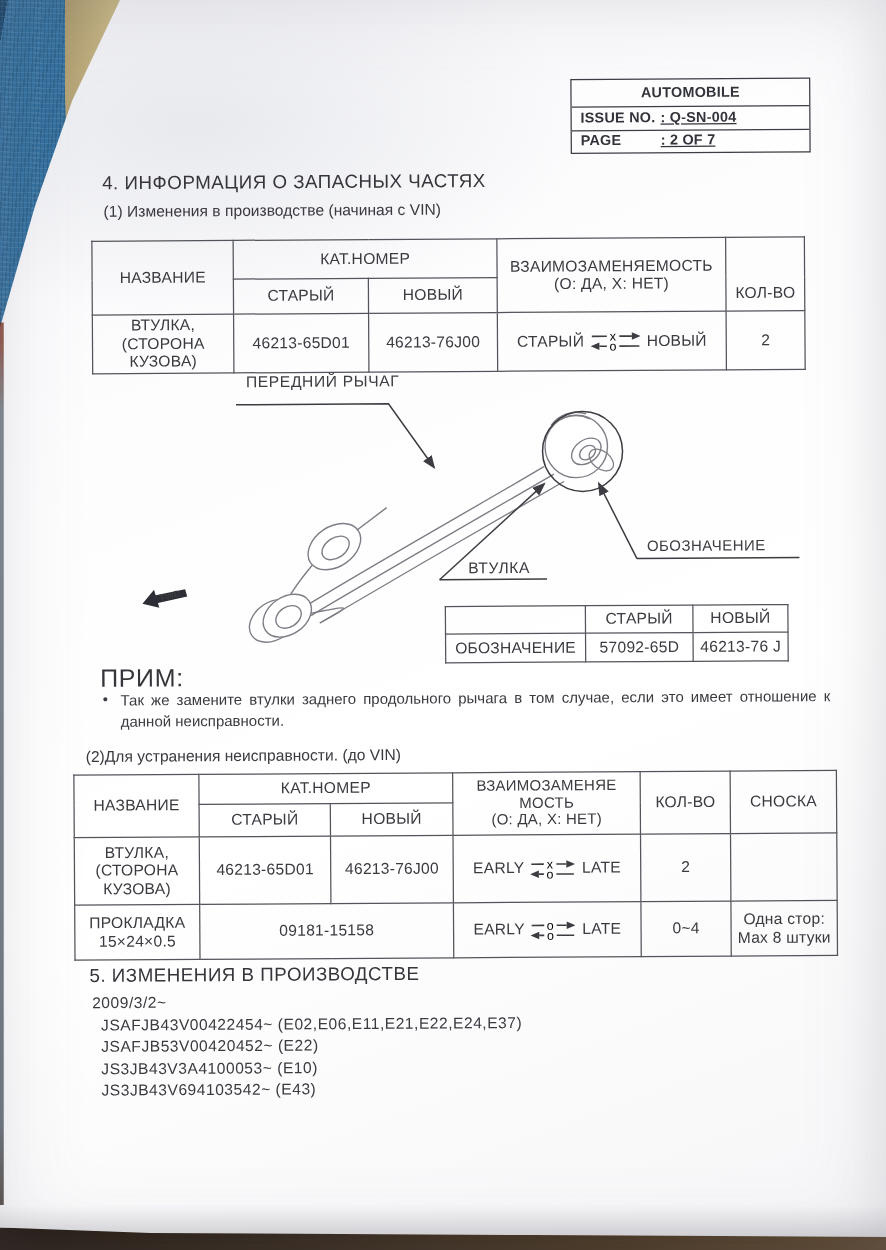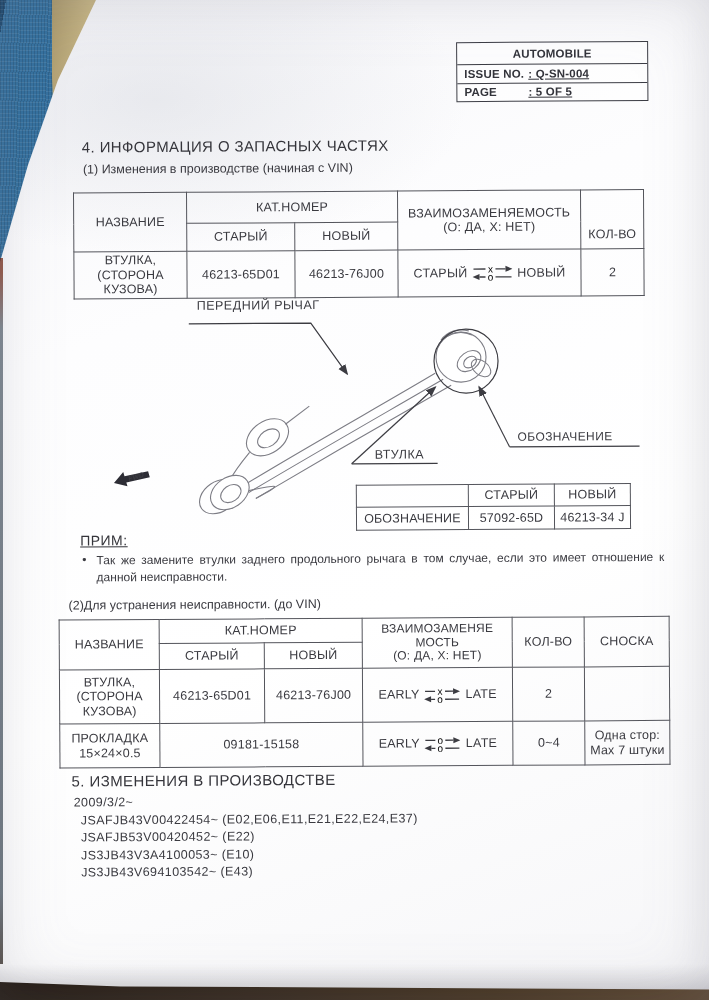--- a/index.html
+++ b/index.html
@@ -44,21 +44,21 @@
     background:linear-gradient(rgba(255,255,255,0),rgba(160,158,165,.35));
   }
   .vignette{
     position:absolute;inset:0;z-index:9;pointer-events:none;
     box-shadow:inset 0 0 70px rgba(110,115,130,.16), inset -6px -10px 34px rgba(130,130,142,.10);
   }
   
   #sheet{position:absolute;inset:0;z-index:5;transform:rotate(-0.35deg);transform-origin:320px 520px;}
   .abs{position:absolute;}
   
-  .hbox{left:459px;top:43px;width:190px;border:1.6px solid #3c3d45;background:rgba(255,255,255,.6);}
+  .hbox{left:459px;top:64px;width:190px;border:1.6px solid #3c3d45;background:rgba(255,255,255,.6);}
   .hrow{display:flex;align-items:center;height:17.5px;border-top:1.4px solid #3c3d45;
         font-size:11.5px;font-weight:bold;letter-spacing:.2px;color:#33343b;}
   .htitle{justify-content:center;height:21px;border-top:none;}
   .hlabel{width:64px;padding-left:7px;flex:none;}
   .hval{flex:1;text-decoration:underline;}
   
   .s-title{font-size:15px;font-weight:500;letter-spacing:.4px;color:#35353b;}
   .s-sub{font-size:12.5px;color:#3a3a40;}
   
   table{border-collapse:collapse;table-layout:fixed;}
@@ -66,21 +66,21 @@
       font-size:12.5px;color:#3a3a40;padding:0;line-height:1.15;letter-spacing:.2px;}
   .t{border:1.6px solid #4a4b52;}
   .ml{white-space:pre-line;text-align:left;padding:2px 0 2px 5px;line-height:1.2;}
   .pn{font-size:13px;letter-spacing:.2px;}
   .ichg-cell{font-weight:bold;font-size:12.5px;}
   .ichg-wrap{display:inline-flex;align-items:center;gap:5px;justify-content:center;}
   .ichg{display:inline-block;vertical-align:middle;}
   .qty{font-size:13px;}
   .small2{font-size:11.5px;line-height:1.25;}
   
-  .note-title{font-size:14px;letter-spacing:.5px;color:#35353b;text-decoration:underline;}
+  .note-title{font-size:20px;letter-spacing:.5px;color:#35353b;}
   .bullet-row{display:flex;gap:10px;font-size:12px;color:#3a3a40;}
   .bullet-dot{flex:none;padding-top:0px;}
   .bullet-text{text-align:justify;line-height:1.45;}
   
   .s5-line{font-size:12.5px;line-height:17.5px;letter-spacing:.4px;color:#3a3a40;}
   .ind{padding-left:7px;}
   
   .diagram text{fill:#3c3c42;}
 </style>
 </head>
@@ -97,21 +97,21 @@
 <div id="sheet">
 
   <div class="abs hbox">
     <div class="hrow htitle">AUTOMOBILE</div>
     <div class="hrow">
       <span class="hlabel">ISSUE NO.</span>
       <span class="hval">: Q-SN-004</span>
     </div>
     <div class="hrow">
       <span class="hlabel">PAGE</span>
-      <span class="hval">: 5 OF 5</span>
+      <span class="hval">: 2 OF 7</span>
     </div>
   </div>
 
   <div class="abs s-title" style="left:84px;top:137px;">4. ИНФОРМАЦИЯ О ЗАПАСНЫХ ЧАСТЯХ</div>
   <div class="abs s-sub" style="left:85px;top:161px;">(1) Изменения в производстве (начиная с VIN)</div>
 
   <table class="abs t" style="left:75px;top:191px;width:570px;">
     <colgroup>
         <col style="width:113px">
         <col style="width:108px">
@@ -217,21 +217,21 @@
       </colgroup>
     <tbody>
         <tr style="height:22px;">
       <td></td>
       <th>СТАРЫЙ</th>
       <th>НОВЫЙ</th>
     </tr>
     <tr style="height:23px;">
       <td>ОБОЗНАЧЕНИЕ</td>
       <td class="pn">57092-65D</td>
-      <td class="pn">46213-34 J</td>
+      <td class="pn">46213-76 J</td>
     </tr>
   </tbody>
     </table>
 
   <div class="abs note-title" style="left:80px;top:531px;">ПРИМ:</div>
   <div class="abs bullet-row" style="left:82px;top:551px;width:582px;">
     <span class="bullet-dot">•</span>
     <span class="bullet-text">Так же замените втулки заднего продольного рычага в том случае, если это имеет отношение к данной неисправности.</span>
   </div>
 
@@ -300,21 +300,21 @@
             <polygon points="7,12 0,15 7,18" fill="#3c3c42"></polygon>
             <line x1="7" y1="15" x2="11" y2="15" stroke="#3c3c42" stroke-width="1.3"></line>
             <line x1="21" y1="15" x2="35" y2="15" stroke="#3c3c42" stroke-width="1.3"></line>
             <text x="16" y="18.5" font-size="10" text-anchor="middle">o</text>
           </svg>
           <span>LATE</span>
         </span>
       </td>
       <td class="qty">0~4</td>
       <td class="small2" style="white-space:pre-line;">Одна стор:
-Max 7 штуки</td>
+Max 8 штуки</td>
     </tr>
   </tbody>
     </table>
 
   <div class="abs s-title" style="left:70px;top:771px;">5.  ИЗМЕНЕНИЯ В ПРОИЗВОДСТВЕ</div>
   <div class="abs" style="left:72px;top:793px;">
     <div class="s5-line">2009/3/2~</div>
     <div class="s5-line ind">JSAFJB43V00422454~ (E02,E06,E11,E21,E22,E24,E37)</div>
     <div class="s5-line ind">JSAFJB53V00420452~ (E22)</div>
     <div class="s5-line ind">JS3JB43V3A4100053~ (E10)</div>

